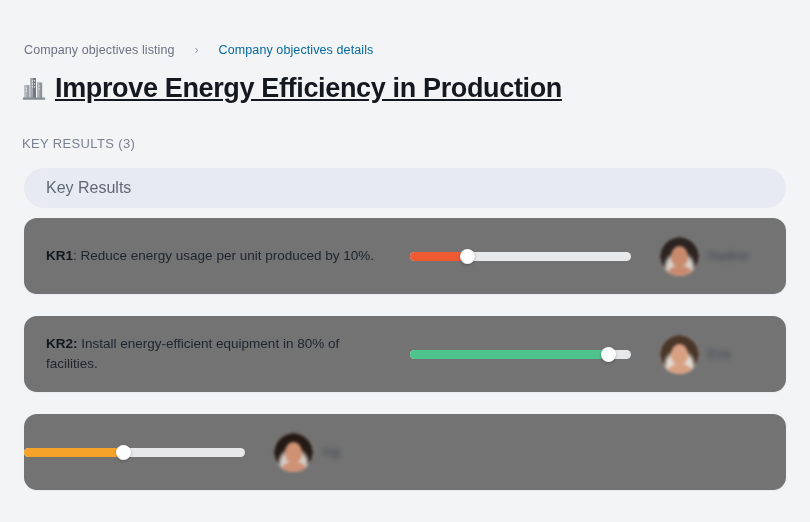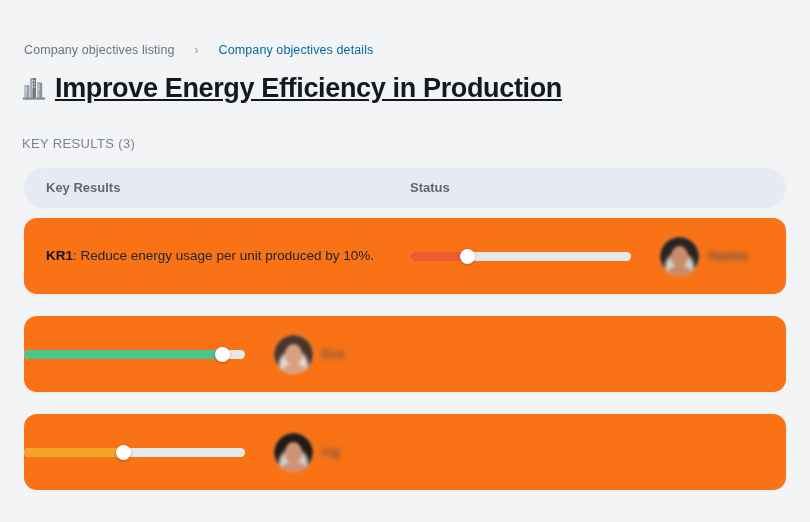--- a/index.html
+++ b/index.html
@@ -101,35 +101,35 @@
 
   .thead {
     display: flex;
     align-items: center;
     height: 40px;
     background: #e7eaf2;
     border-radius: 20px;
     padding: 0 0 0 0;
   }
   .th {
-    font-size: 13px;
+    font-size: 16px;
     color: #606876;
-    font-weight: 700;
+    font-weight: 400;
     line-height: 20px;
   }
   .col-kr   { width: 386px; padding-left: 22px; }
   .col-stat { width: 250px; }
   .col-own  { width: 126px; }
 
   .rows { margin-top: 10px; }
 
   .row {
     display: flex;
     align-items: center;
-    background: #f97316;
+    background: #737373;
     border-radius: 13px;
     height: 76px;
     margin-bottom: 22px;
     box-shadow: 0 1px 2px rgba(22, 28, 45, 0.045);
   }
 
   .cell-kr {
     width: 386px;
     padding-left: 22px;
     padding-right: 26px;
@@ -256,21 +256,20 @@
     </svg>
     <h1 class="page-title">Improve Energy Efficiency in Production</h1>
   </div>
 
   <div class="section-label">KEY RESULTS (3)</div>
 
   <div class="table">
 
     <div class="thead">
       <div class="th col-kr">Key Results</div>
-      <div class="th col-stat">Status</div>
     </div>
 
     <div class="rows">
 
       <div class="row">
         <div class="cell-kr">
           <b>KR1</b><span>:</span><span> Reduce energy usage per unit produced by 10%.</span>
         </div>
         <div class="cell-stat">
           <div class="slider">
@@ -284,20 +283,23 @@
             <div class="av-bg" style="background: rgb(216, 207, 200);"></div>
               <div class="av-hair" style="background: radial-gradient(circle at 50% 78%, transparent 34%, rgb(43, 35, 32) 47%);"></div>
             <div class="av-face" style="background: rgb(201, 139, 110);"></div>
               <div class="av-body" style="background: rgb(201, 139, 110);"></div>
           </div>
           <span class="owner-name">Nadine</span>
         </div>
       </div>
 
       <div class="row">
+        <div class="cell-kr">
+          <b>KR2:</b><span></span><span> Install energy-efficient equipment in 80% of facilities.</span>
+        </div>
         <div class="cell-stat">
           <div class="slider">
             <div class="slider-track" style="background: rgb(231, 232, 234);"></div>
             <div class="slider-fill" id="fill-1" style="width: 90%; background: rgb(79, 195, 140);"></div>
             <div class="slider-thumb" id="thumb-1" style="left: 90%;"></div>
           </div>
         </div>
         <div class="cell-own">
           <div class="avatar" id="av-1">
             <div class="av-bg" style="background: rgb(226, 219, 212);"></div>

